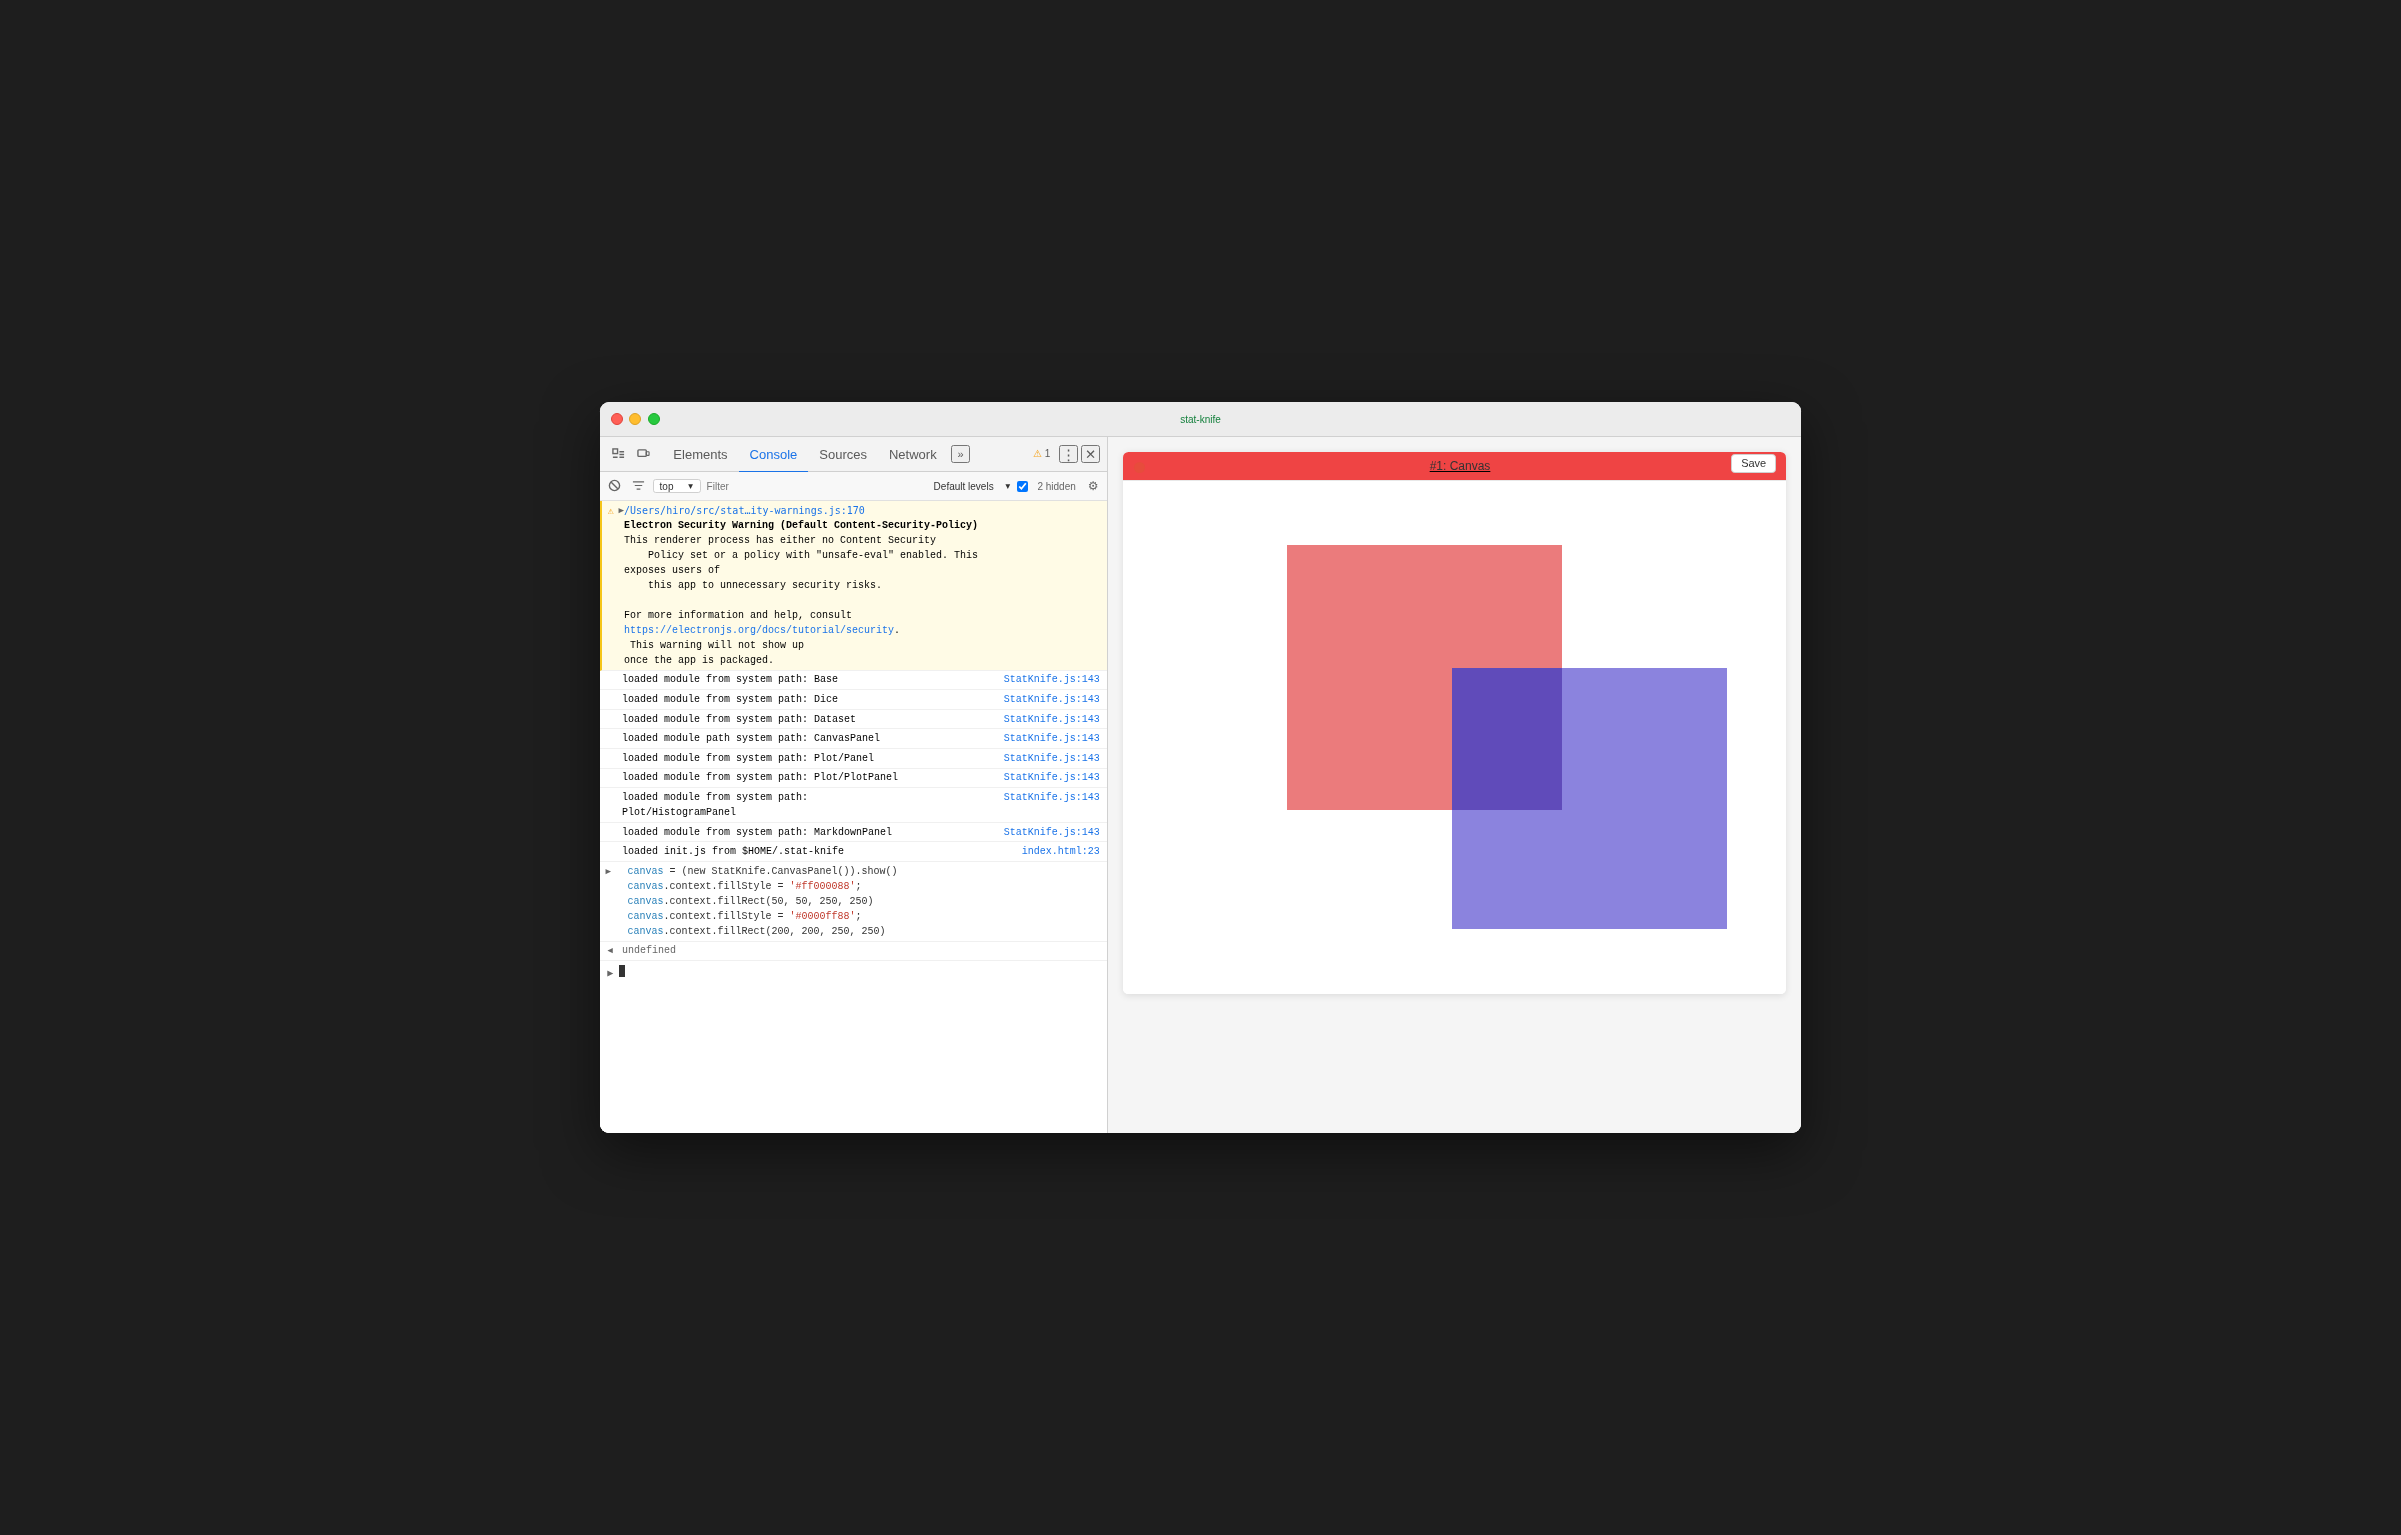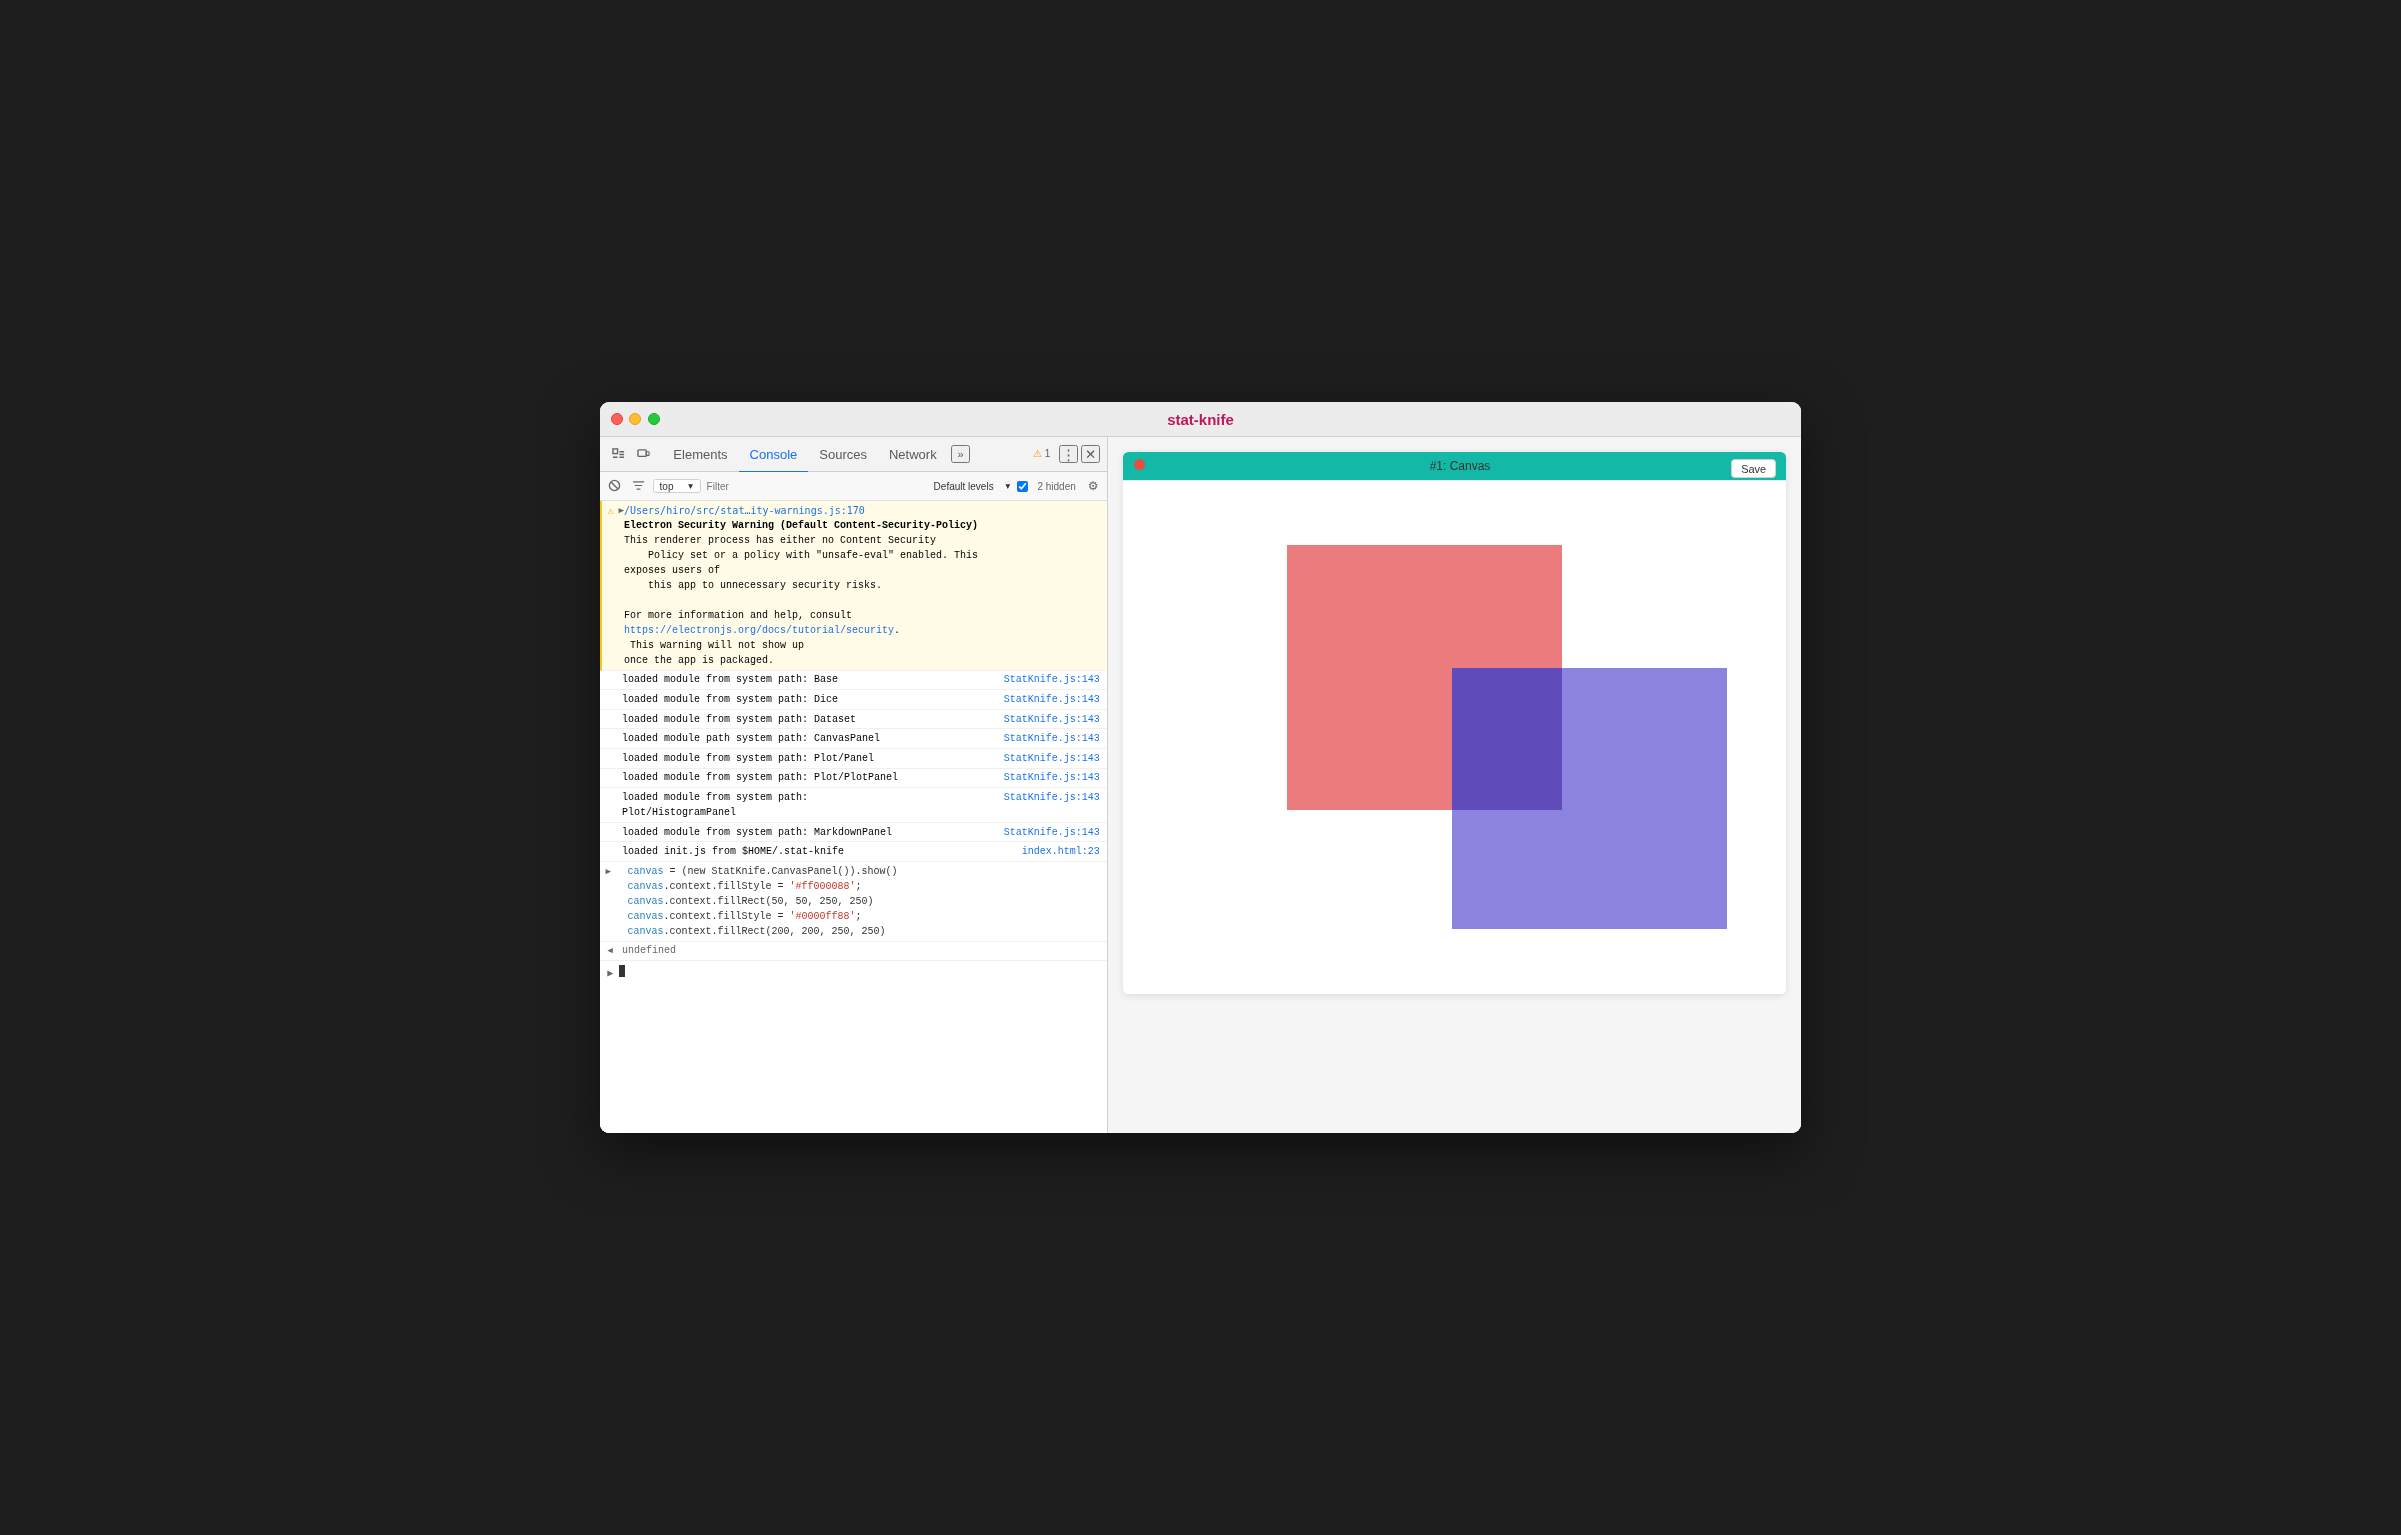--- a/index.html
+++ b/index.html
@@ -45,23 +45,23 @@
       width: 12px;
       height: 12px;
       border-radius: 50%;
     }
 
     .tl-red { background: #ff5f56; border: 0.9px solid #e0433a; }
     .tl-yellow { background: #ffbd2e; border: 0.9px solid #dea123; }
     .tl-green { background: #27c93f; border: 0.9px solid #1aab29; }
 
     .title-bar-text {
-      font-size: 15px;
-      color: #be185d;
-      font-weight: 700;
+      font-size: 10px;
+      color: #15803d;
+      font-weight: 400;
     }
 
     
     .main-content {
       display: flex;
       height: calc(100% - 35px);
       background: #ffffff;
     }
 
     
@@ -335,25 +335,26 @@
 
     .canvas-card {
       background: #ffffff;
       border-radius: 5.5px;
       box-shadow: 0 1.8px 7.3px rgba(0,0,0,0.1);
       overflow: hidden;
     }
 
     .canvas-header {
       display: flex;
-      align-items: flex-start;
+      align-items: flex-end;
       padding: 7.3px 11px;
       border-bottom: 0.9px solid #e8e8e8;
-      background: #14b8a6;
+      background: #ef4444;
       position: relative;
+      text-decoration: underline;
     }
 
     .canvas-header-title {
       flex: 1;
       text-align: center;
       font-size: 12px;
       font-weight: 500;
       color: #333;
     }
 

